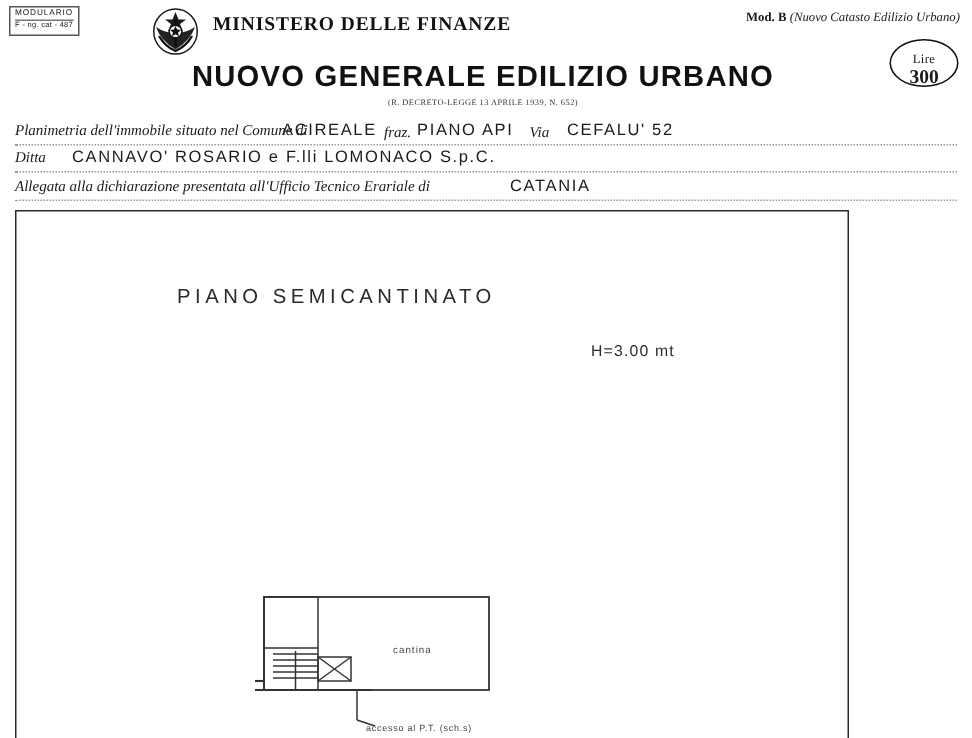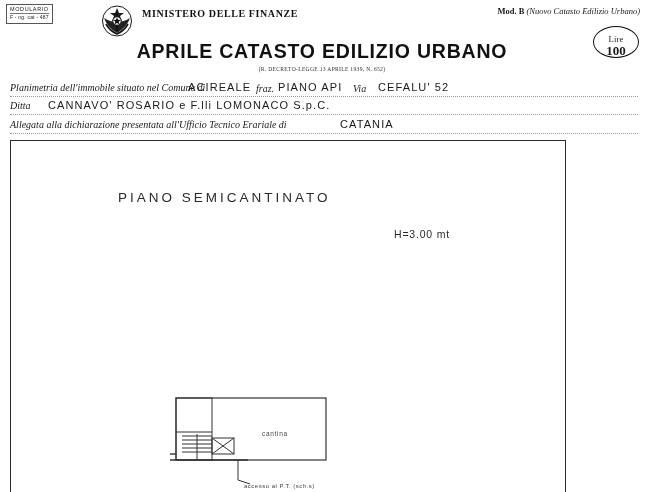--- a/index.html
+++ b/index.html
@@ -36,21 +36,21 @@
 
   
   .emblem{
     position:absolute;left:96px;top:4px;width:42px;height:34px;
   }
 
   
   .hdr{position:absolute;left:142px;top:8px;width:380px;}
   .hdr .l1{
     font-family:"Liberation Serif", serif;
-    font-size:10px;font-weight:bold;letter-spacing:.6px;
+    font-size:13px;font-weight:bold;letter-spacing:.6px;
     color:#111;
   }
   .hdr .l2{
     font-family:"Liberation Sans", sans-serif;
     font-size:11px;font-weight:bold;letter-spacing:.15px;
     margin-top:2px;color:#111;
   }
   .bigtitle{
     position:absolute;left:66px;top:40px;width:512px;
     text-align:center;
@@ -161,26 +161,26 @@
         <path d="M10 20 q4 7 11 10 q7 -3 11 -10" fill="none" stroke="#111" stroke-width="1.6"></path>
         <circle cx="21" cy="17" r="4.2" fill="#fff" stroke="#111" stroke-width="1"></circle>
         <path d="M21 13.4 l1.1 2.3 l2.5 .3 l-1.9 1.7 l.6 2.5 l-2.3 -1.3 l-2.3 1.3 l.6 -2.5 l-1.9 -1.7 l2.5 -.3 z" fill="#111"></path>
       </g>
     </svg>
   </div>
 
   <div class="hdr">
     <div class="l1">MINISTERO DELLE FINANZE</div>
   </div>
-  <div class="bigtitle">APRILE CATASTO EDILIZIO URBANO</div>
+  <div class="bigtitle">NUOVO GENERALE EDILIZIO URBANO</div>
   <div class="lawline">(R. DECRETO-LEGGE 13 APRILE 1939, N. 652)</div>
 
   <div class="lire">
     <div class="w">Lire</div>
-    <div class="n">100</div>
+    <div class="n">300</div>
   </div>
 
   <div class="formrow" style="top:82px;">
     <div class="rule"></div>
     <span class="lbl">Planimetria dell'immobile situato nel Comune di</span>
     <span class="fill" style="left:178px;">ACIREALE</span>
     <span class="lbl" style="left:246px;top:1px;text-align:right;">fraz.</span>
     <span class="fill" style="left:268px;">PIANO API</span>
     <span class="lbl" style="left:343px;top:1px;">Via</span>
     <span class="fill" style="left:368px;">CEFALU' 52</span>

